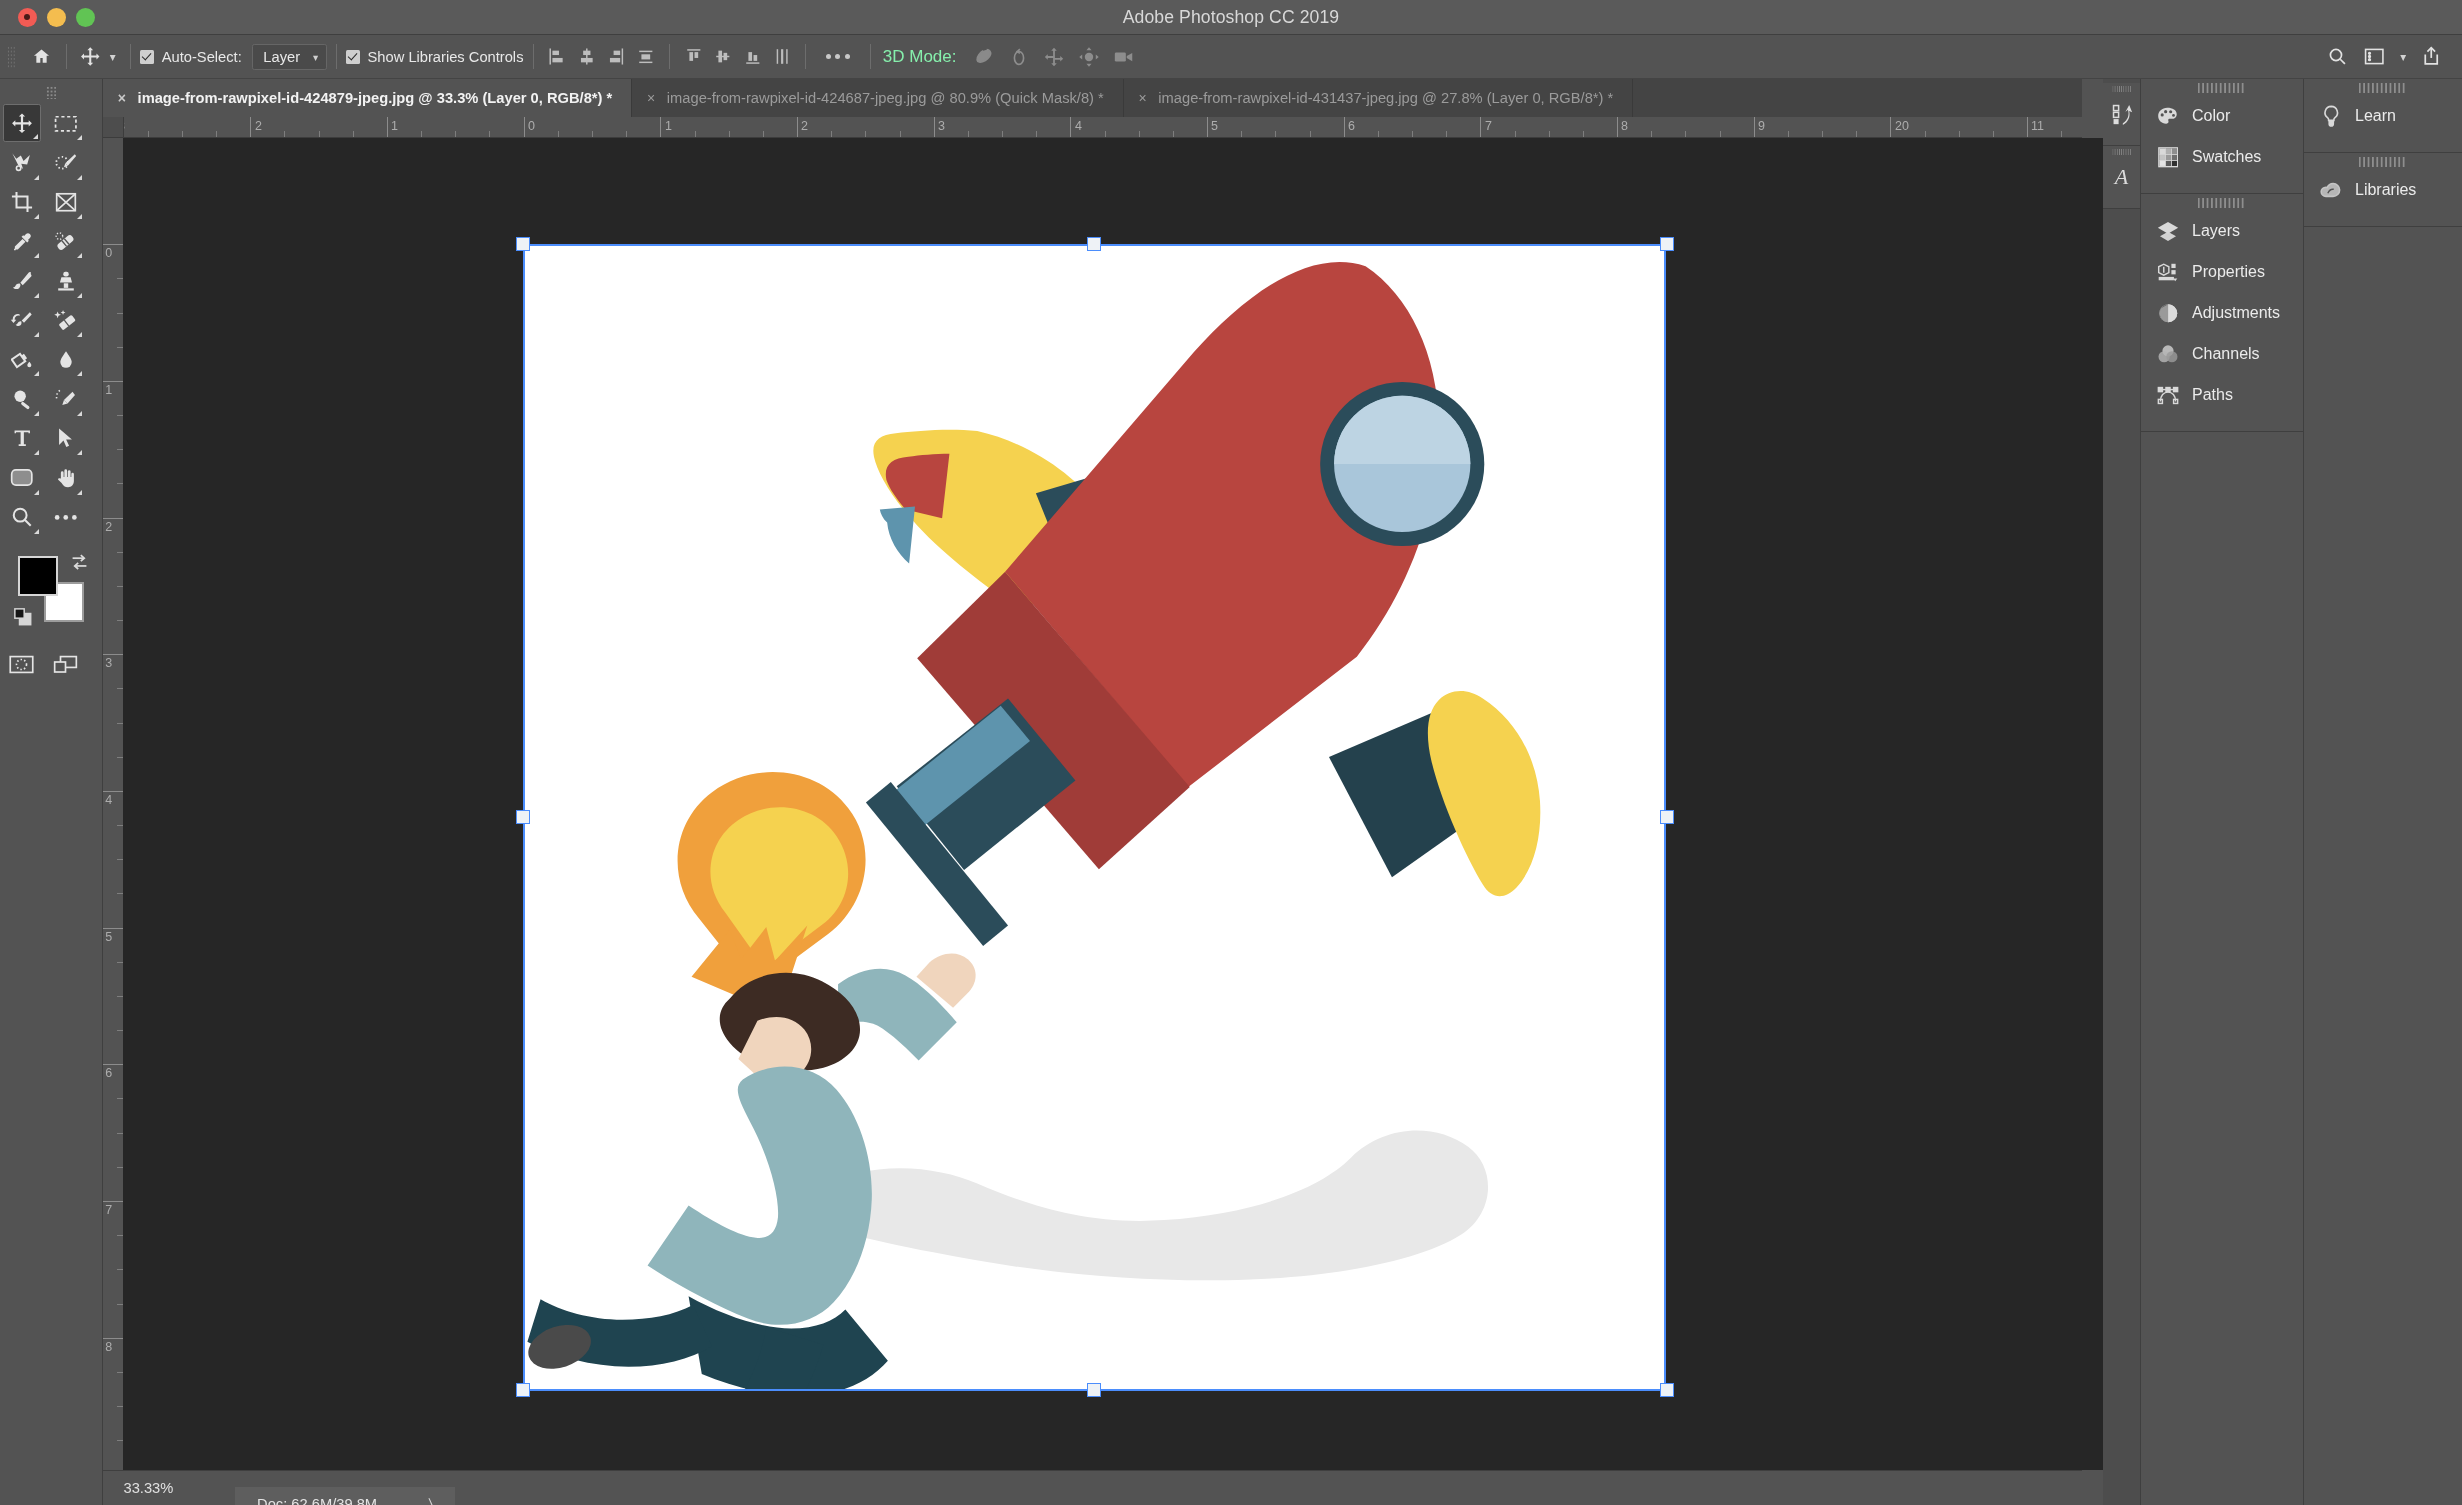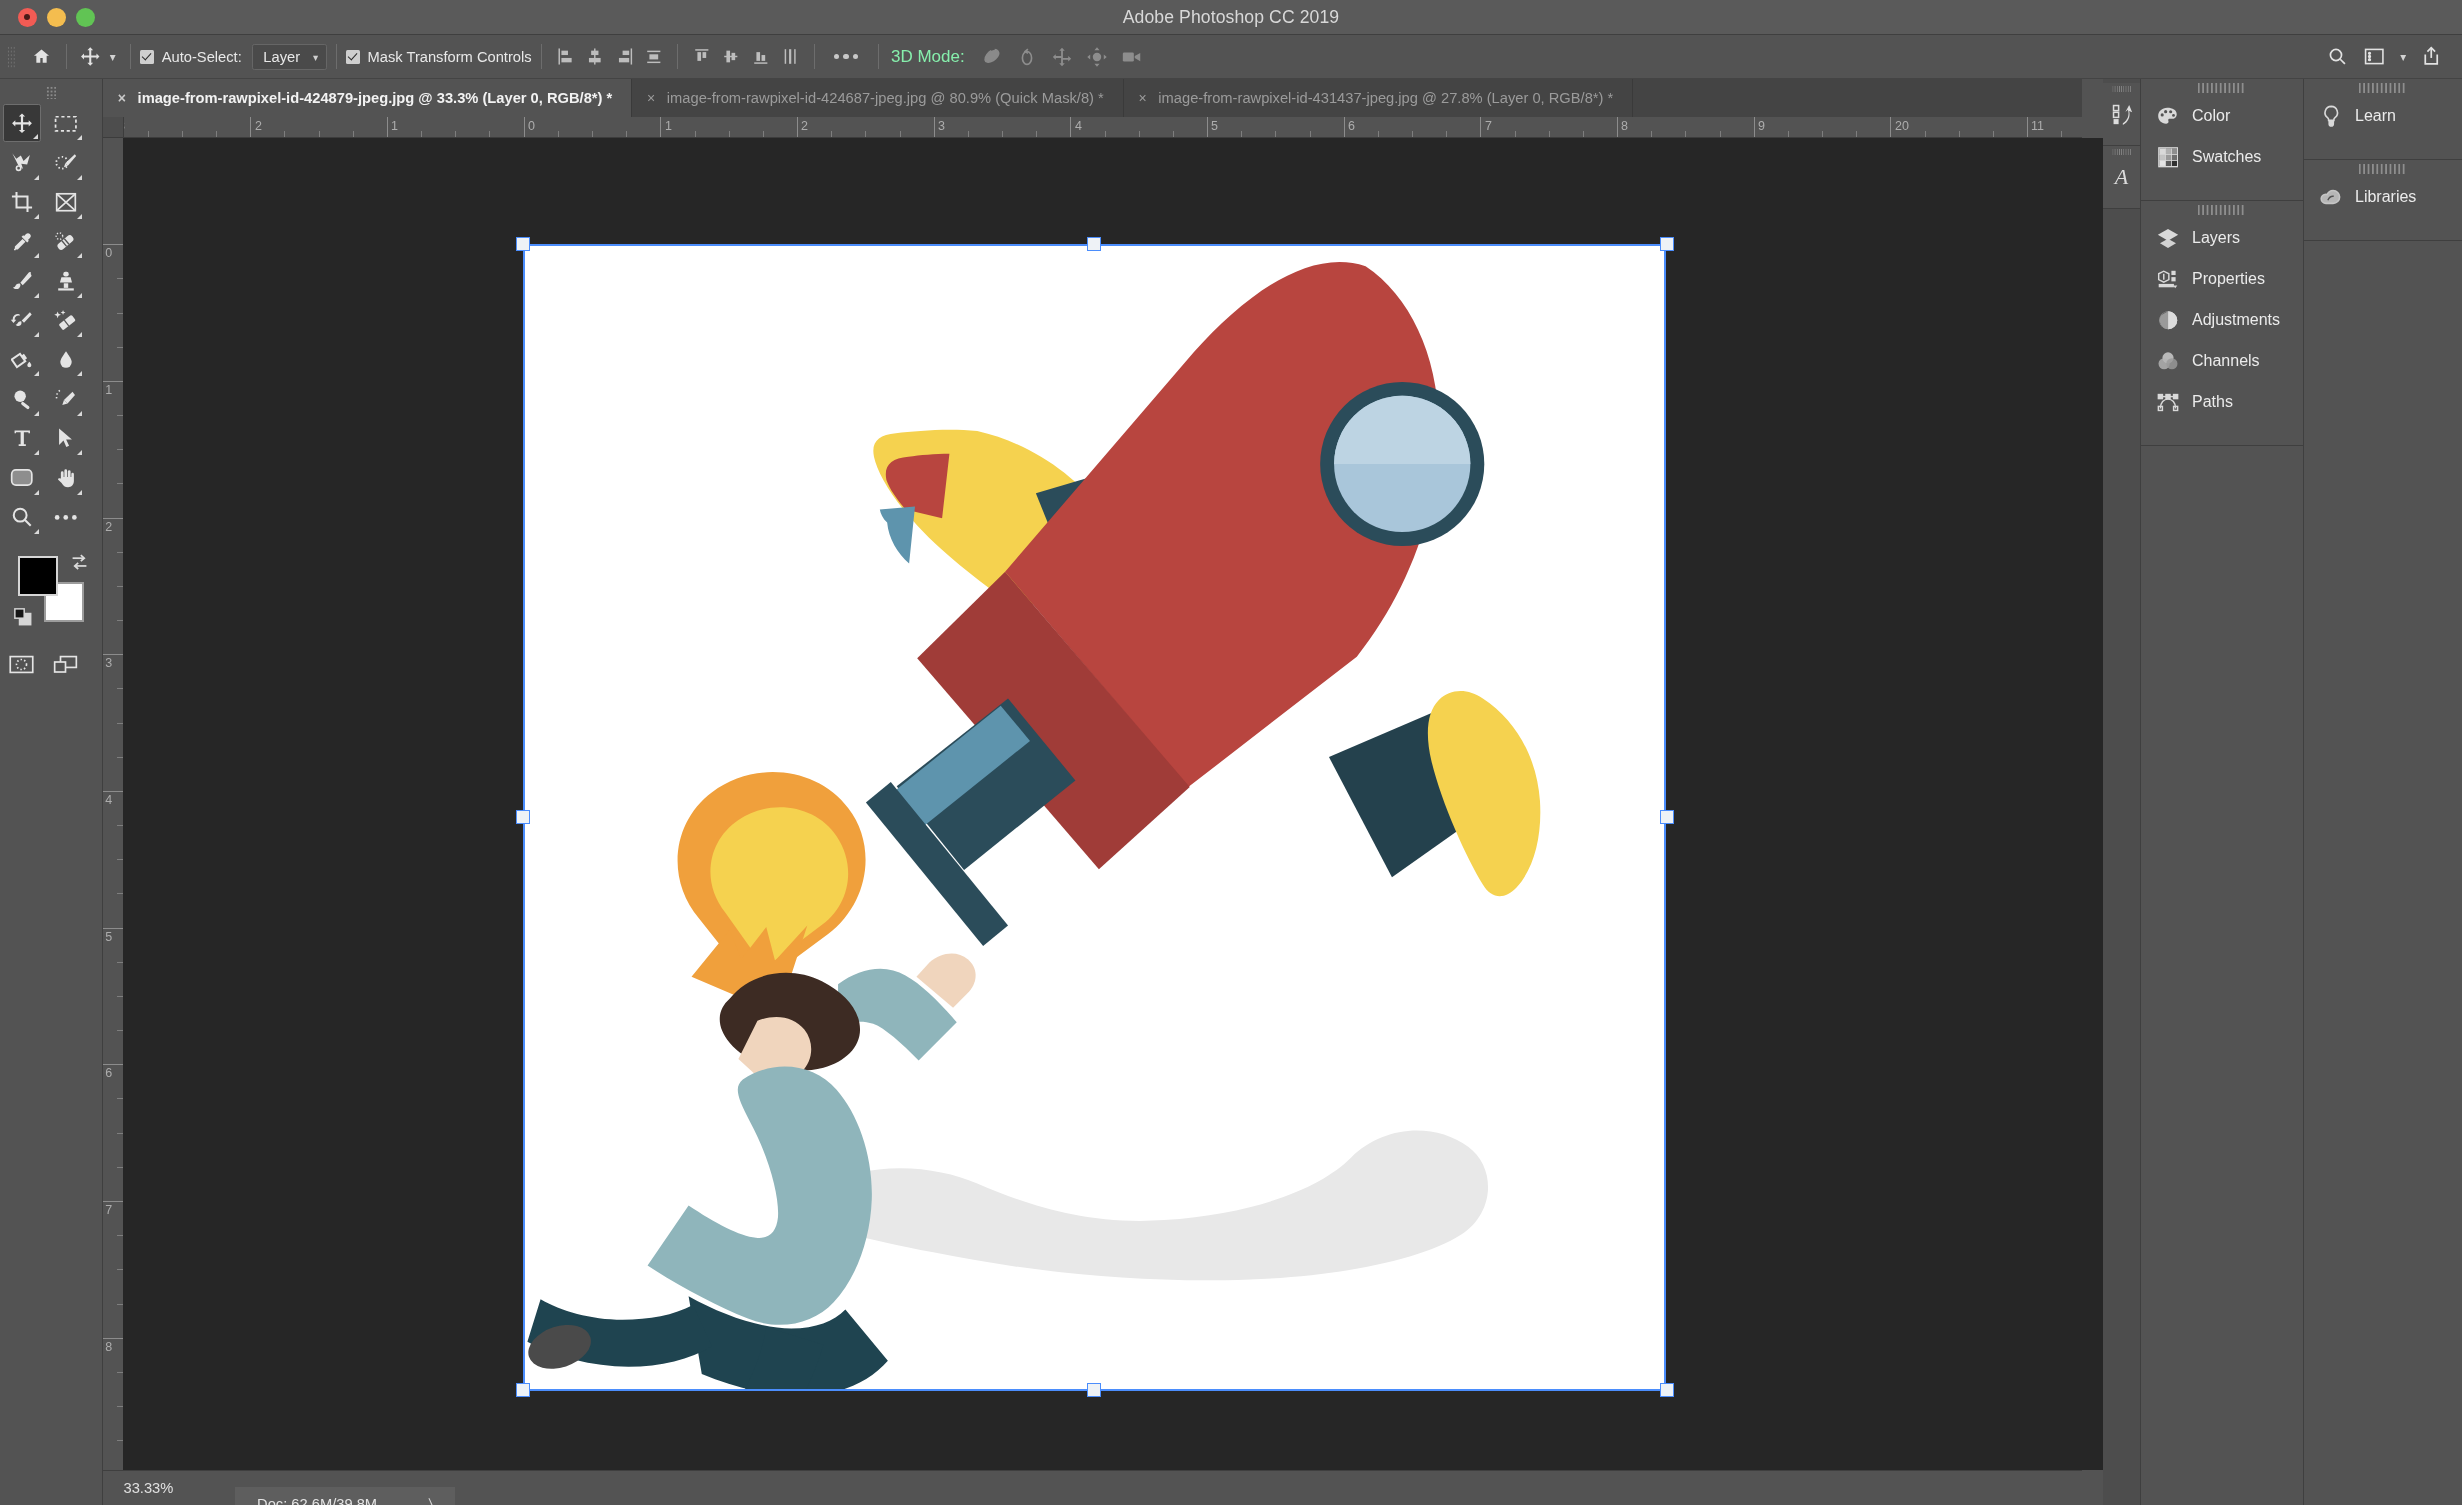--- a/index.html
+++ b/index.html
@@ -240,21 +240,21 @@
     background-image:linear-gradient(90deg,#888 0.7px, transparent 0.7px);
     background-size:2.2px 5.9px;
   }
   .dock-col {
     width:163px; border-right:0.7px solid #3f3f3f;
     display:flex; flex-direction:column;
   }
   .dock-col.narrow { width:158px; border-right:none; }
   .panel-group {
     border-bottom:0.7px solid #3f3f3f; background:#535353;
-    padding-bottom:22px; position:relative;
+    padding-bottom:15px; position:relative;
   }
   .pg-grip {
     height:10.3px; margin:3.7px auto 2.9px;
     width:48px;
     background-image:linear-gradient(90deg,#8e8e8e 1.5px, transparent 1.5px);
     background-size:4.4px 10.3px;
     background-repeat:repeat-x;
     background-position:center;
   }
   .panel-item {
@@ -309,21 +309,21 @@
 
     <div class="mini-select">
       <span>Layer</span>
       <span class="ca">▾</span>
     </div>
 
     <div class="ob-sep"></div>
 
     <div class="ob-check">
       <div class="cbox"></div>
-      <span>Mask Transform Controls</span>
+      <span>Show Libraries Controls</span>
     </div>
 
     <div class="ob-sep"></div>
 
     <div class="align-group">
       <div class="align-btn">
         <svg width="17.6" height="19" viewBox="0 0 24 26" fill="currentColor">
           <rect x="2" y="2" width="2" height="22"></rect>
             <rect x="6" y="5" width="9" height="6"></rect>
             <rect x="6" y="15" width="14" height="6"></rect>

